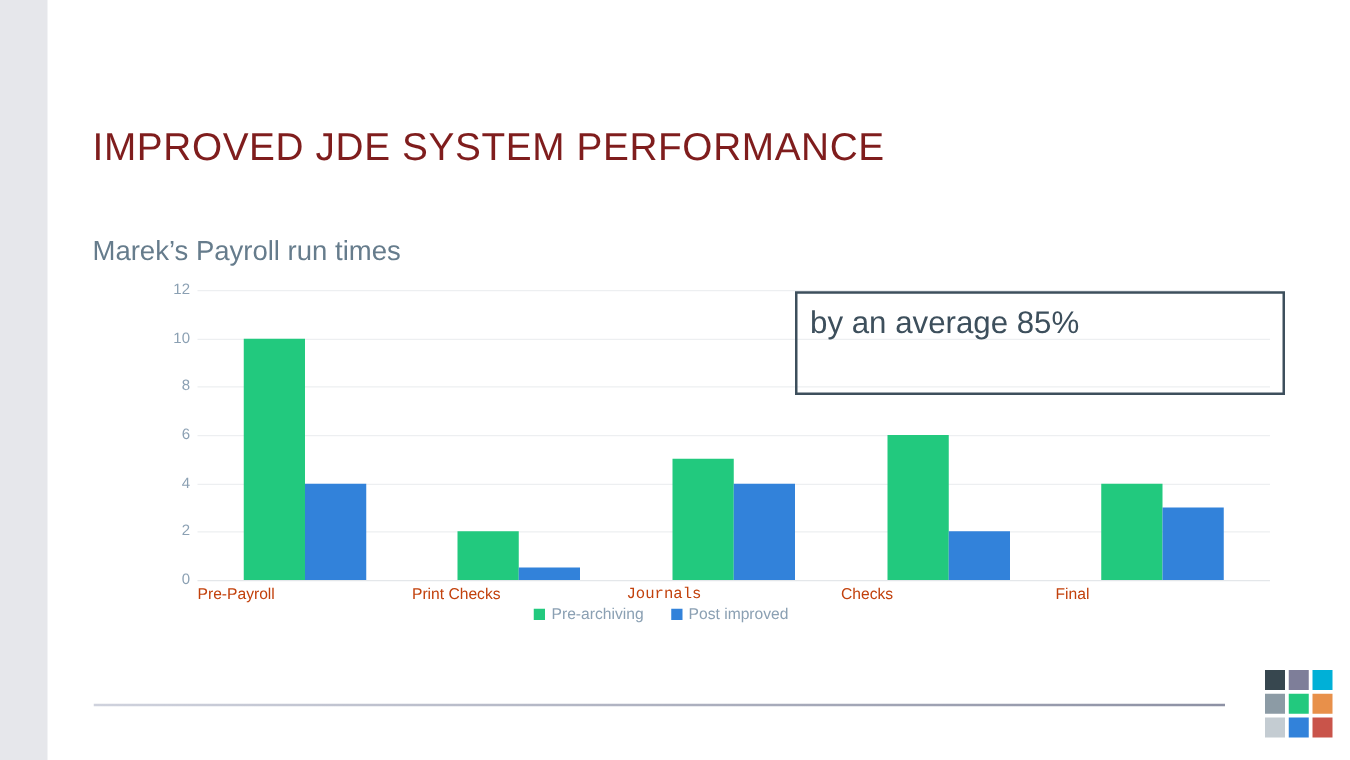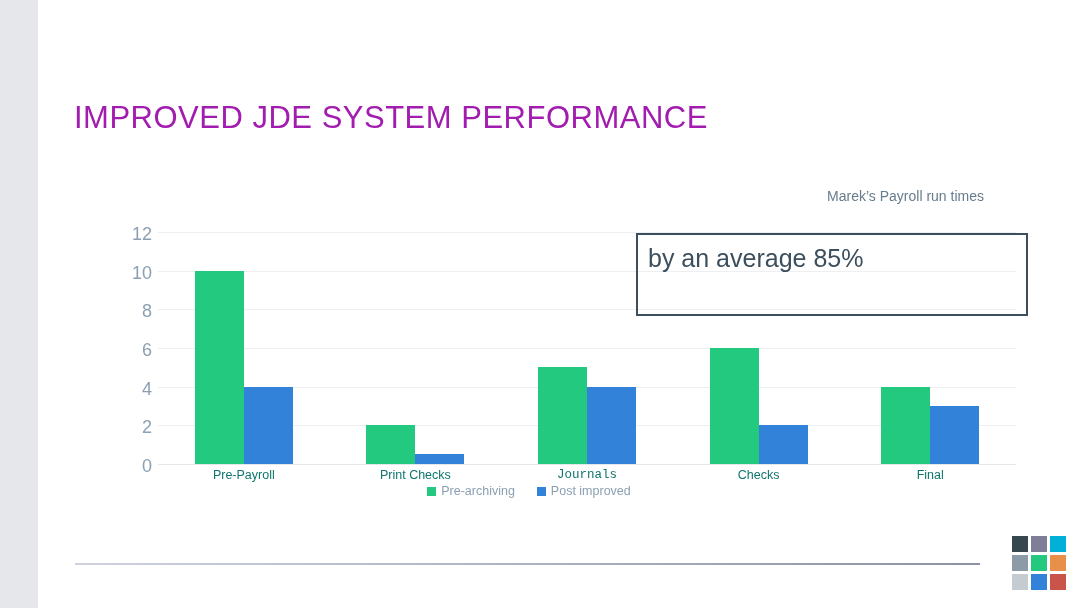--- a/index.html
+++ b/index.html
@@ -21,36 +21,36 @@
     width: 38px; height: 608px;
     background: #e6e7eb;
   }
 
   
   .slide-title {
     position: absolute;
     left: 74px; top: 100px;
     font-size: 31px;
     letter-spacing: 0.5px;
-    color: #a21caf;
+    color: #7f1d1d;
     font-weight: 400;
     white-space: nowrap;
   }
 
   
   .chart-wrap {
     position: absolute;
     left: 74px; top: 188px;
     width: 910px; height: 325px;
   }
   .chart-title {
     position: absolute;
     left: 0; top: 0; width: 910px;
-    text-align: right;
-    font-size: 14px;
+    text-align: left;
+    font-size: 22px;
     color: #667c8c;
     font-weight: 400;
   }
 
   .plot {
     position: absolute;
     left: 42px; top: 44px;
     width: 900px; height: 270px;
   }
   
@@ -63,21 +63,21 @@
     position: absolute;
     left: 0; width: 858px; height: 1px;
     background: #edeff1;
   }
   .gridline.base { background: #e4e7ea; }
 
   .ylabel {
     position: absolute;
     right: 0; width: 30px;
     text-align: right;
-    font-size: 18px;
+    font-size: 12px;
     color: #8ba0b3;
     transform: translateY(-8px);
   }
   .ytick-col {
     position: absolute;
     left: 0; top: 0; width: 36px; height: 232px;
   }
 
   .bars {
     position: absolute;
@@ -98,23 +98,23 @@
   .bar.post { left: 50%; background: #3282da; }
 
   .xlabels {
     position: absolute;
     left: 42px; top: 236px;
     width: 858px; height: 22px;
   }
   .xlabel {
     position: absolute;
     top: 0;
-    text-align: center;
+    text-align: left;
     font-size: 12.5px;
-    color: #0f766e;
+    color: #c2410c;
   }
 
   .legend {
     position: absolute;
     left: 0; top: 296px;
     width: 910px;
     display: flex;
     justify-content: center;
     align-items: center;
     gap: 22px;

